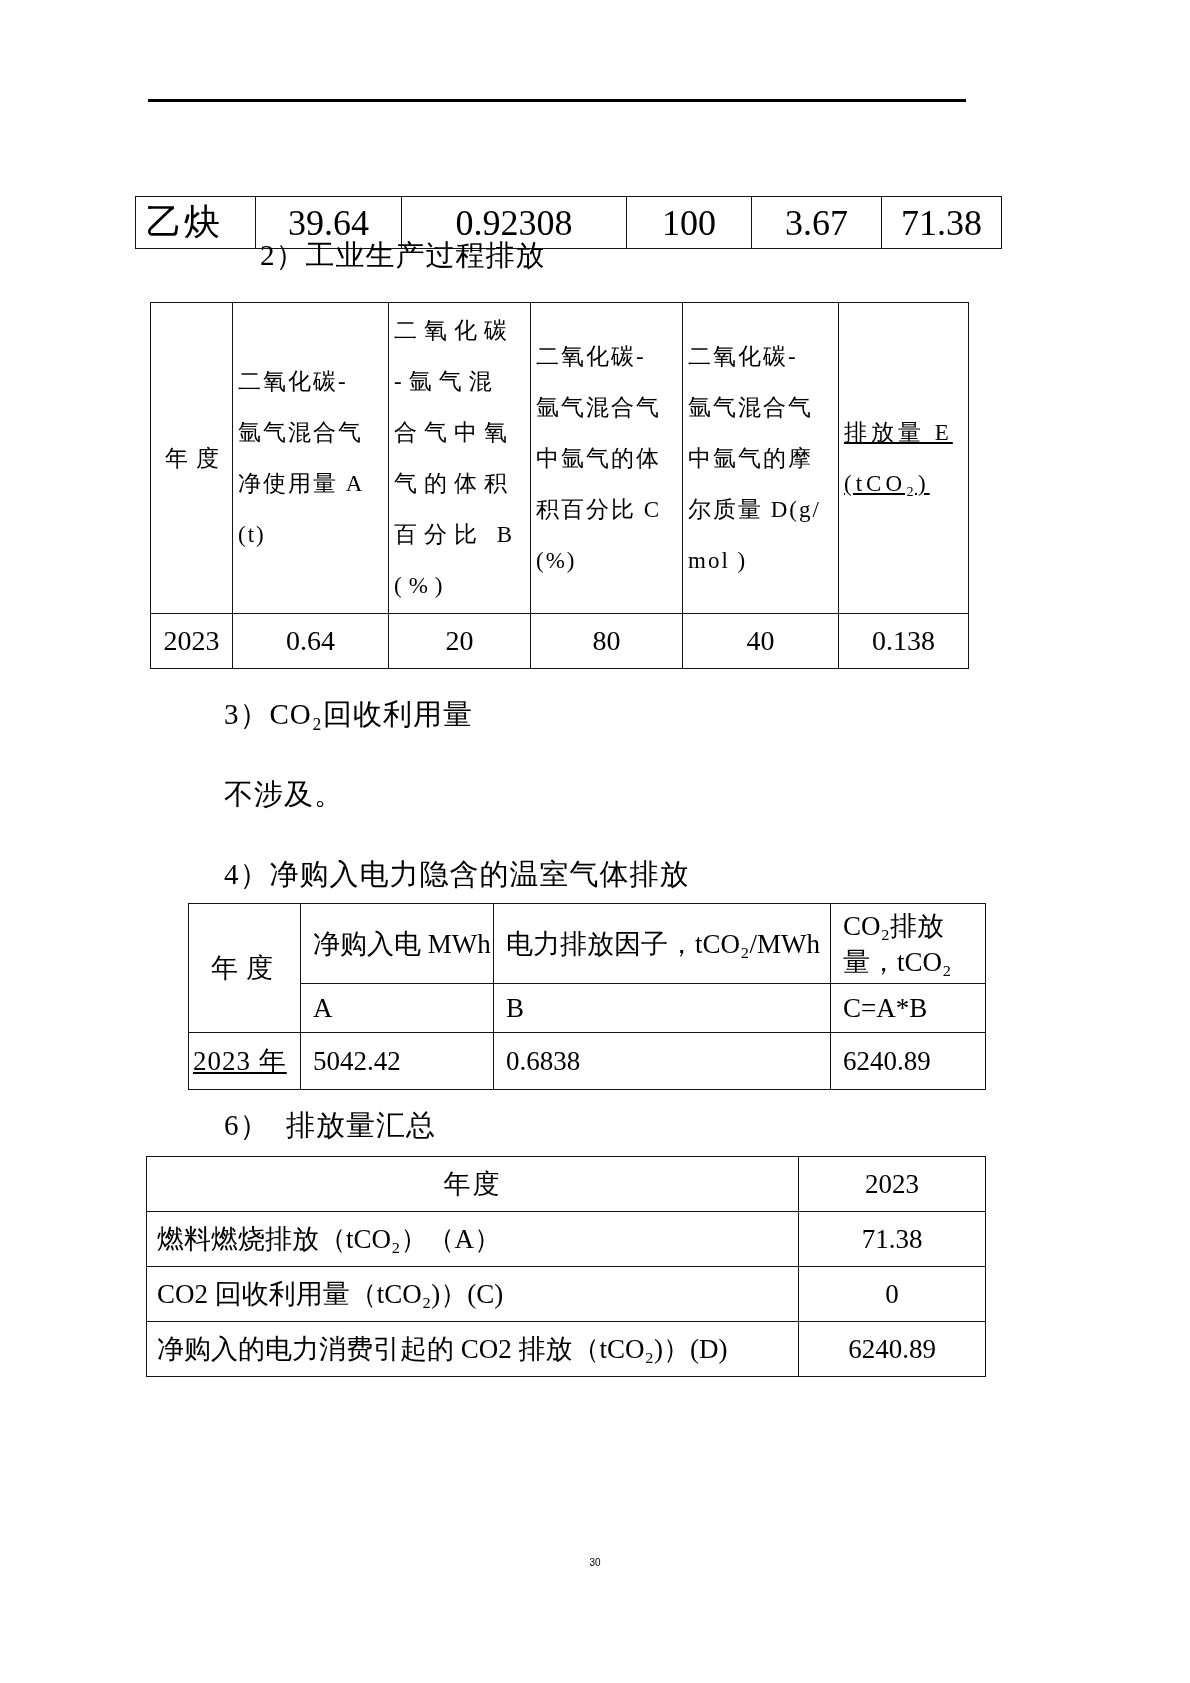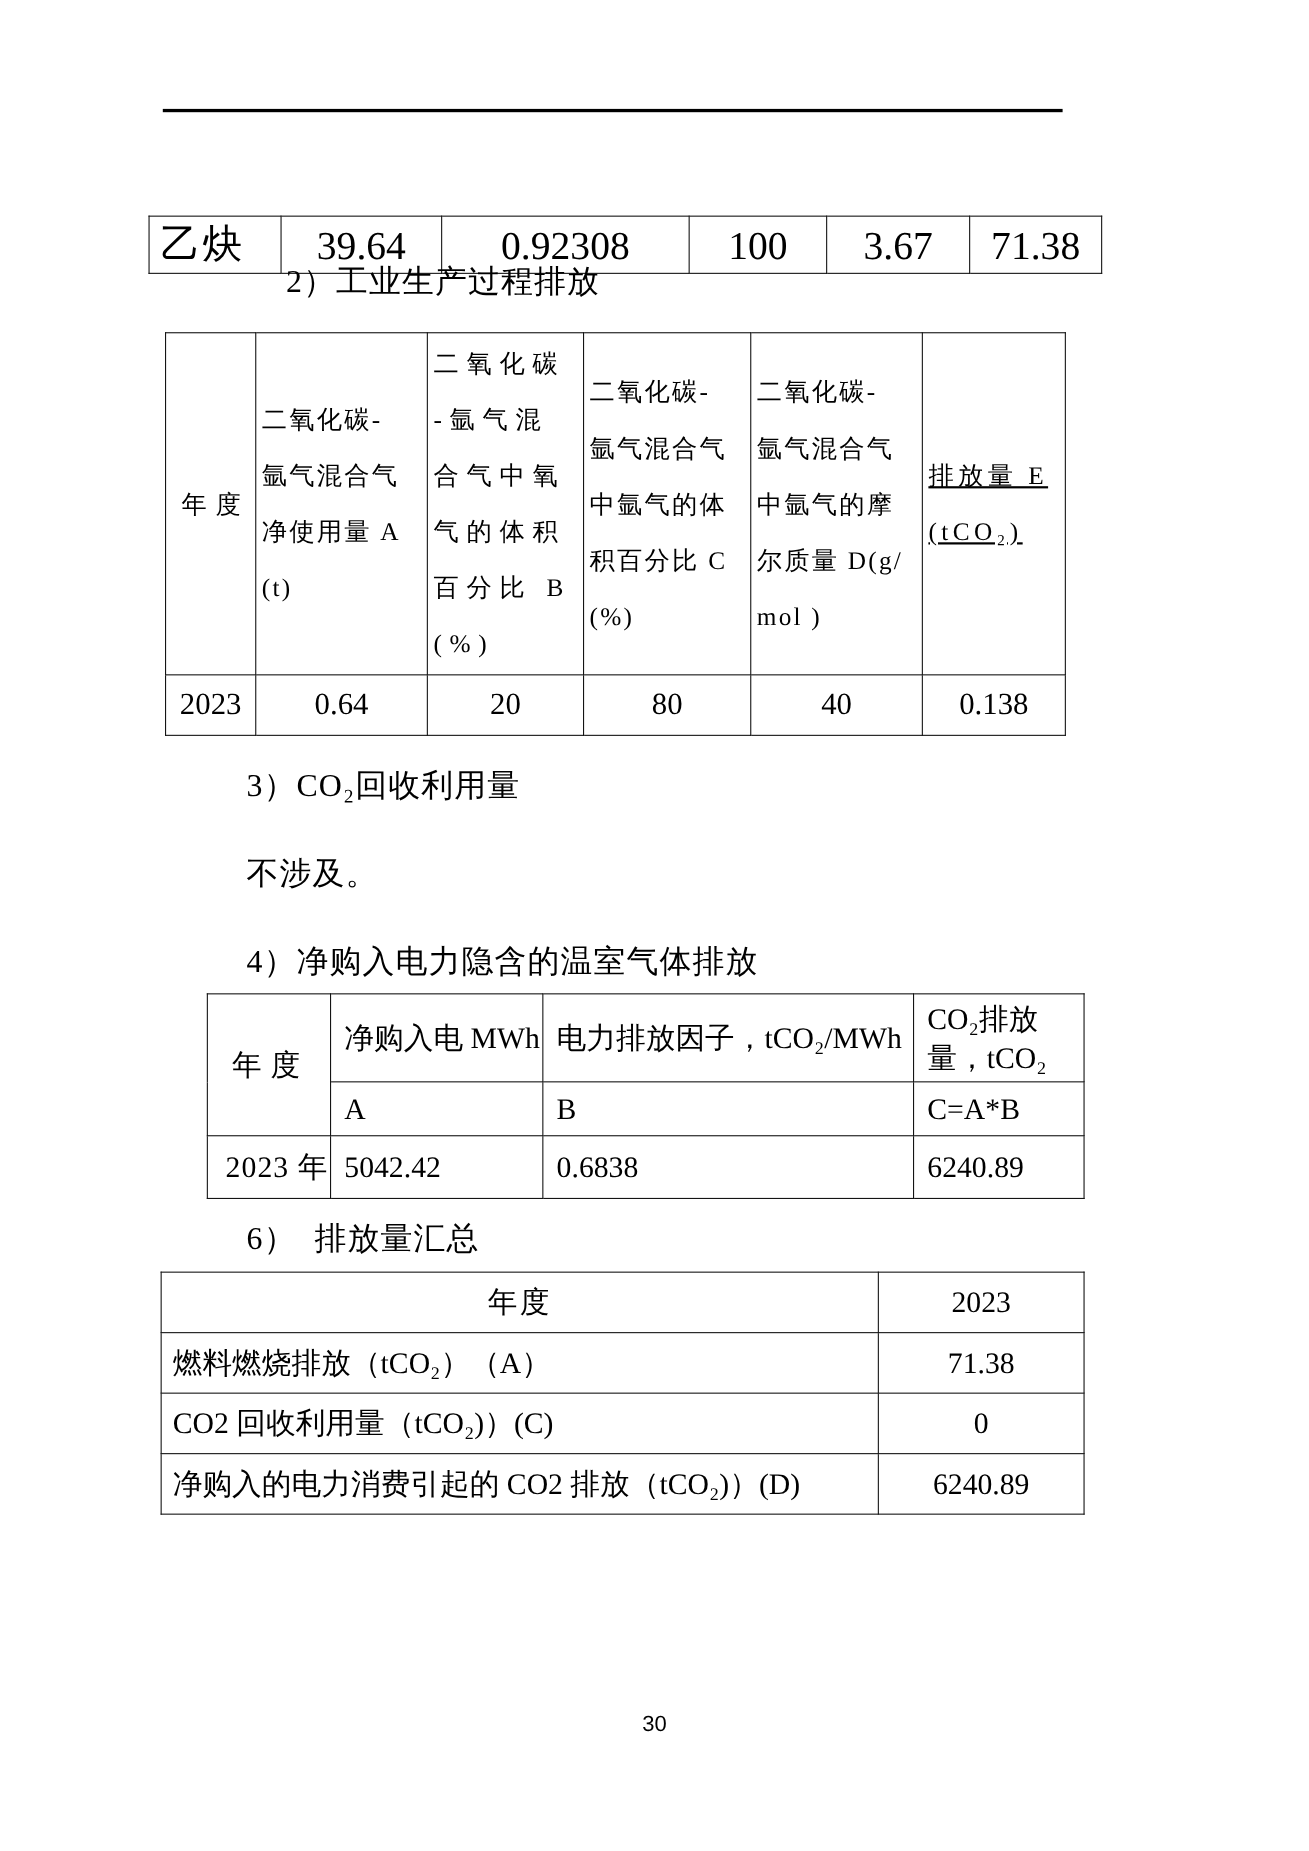--- a/index.html
+++ b/index.html
@@ -39,34 +39,34 @@
   .p3 { left:224px; top:775px; }
   .h4 { left:224px; top:855px; }
 
   
   .t4 { left:188px; top:903px; }
   .t4 td { font-size:27px; vertical-align:middle; text-align:left; padding-left:12px; }
   .t4 .year { letter-spacing:8px; padding-left:22px; }
   .t4 .r1 td { height:77px; }
   .t4 .r2 td { height:46px; }
   .t4 .r3 td { height:54px; }
-  .t4 .r3 .yd { padding-left:16px; letter-spacing:1px; }
+  .t4 .r3 .yd { padding-left:4px; letter-spacing:1px;text-decoration:underline; }
 
   .h6 { left:224px; top:1106px; }
 
   
   .t6 { left:146px; top:1156px; }
   .t6 td { height:52px; font-size:27px; vertical-align:middle; }
   .t6 .lab { text-align:left; padding-left:10px; }
   .t6 .val { text-align:center; }
   .t6 .hc { text-align:center; letter-spacing:2px; }
 
   .pageno {
     left:0; top:1557px; width:1190px; text-align:center;
-    font-family:"Liberation Sans","DejaVu Sans",sans-serif; font-size:20px;
+    font-family:"Liberation Sans","DejaVu Sans",sans-serif; font-size:10px;
   }
 </style>
 </head>
 <body>
 
 <div class="abs page-rule"></div>
 
 <table class="abs t1">
   <colgroup>
     <col style="width:120px">

